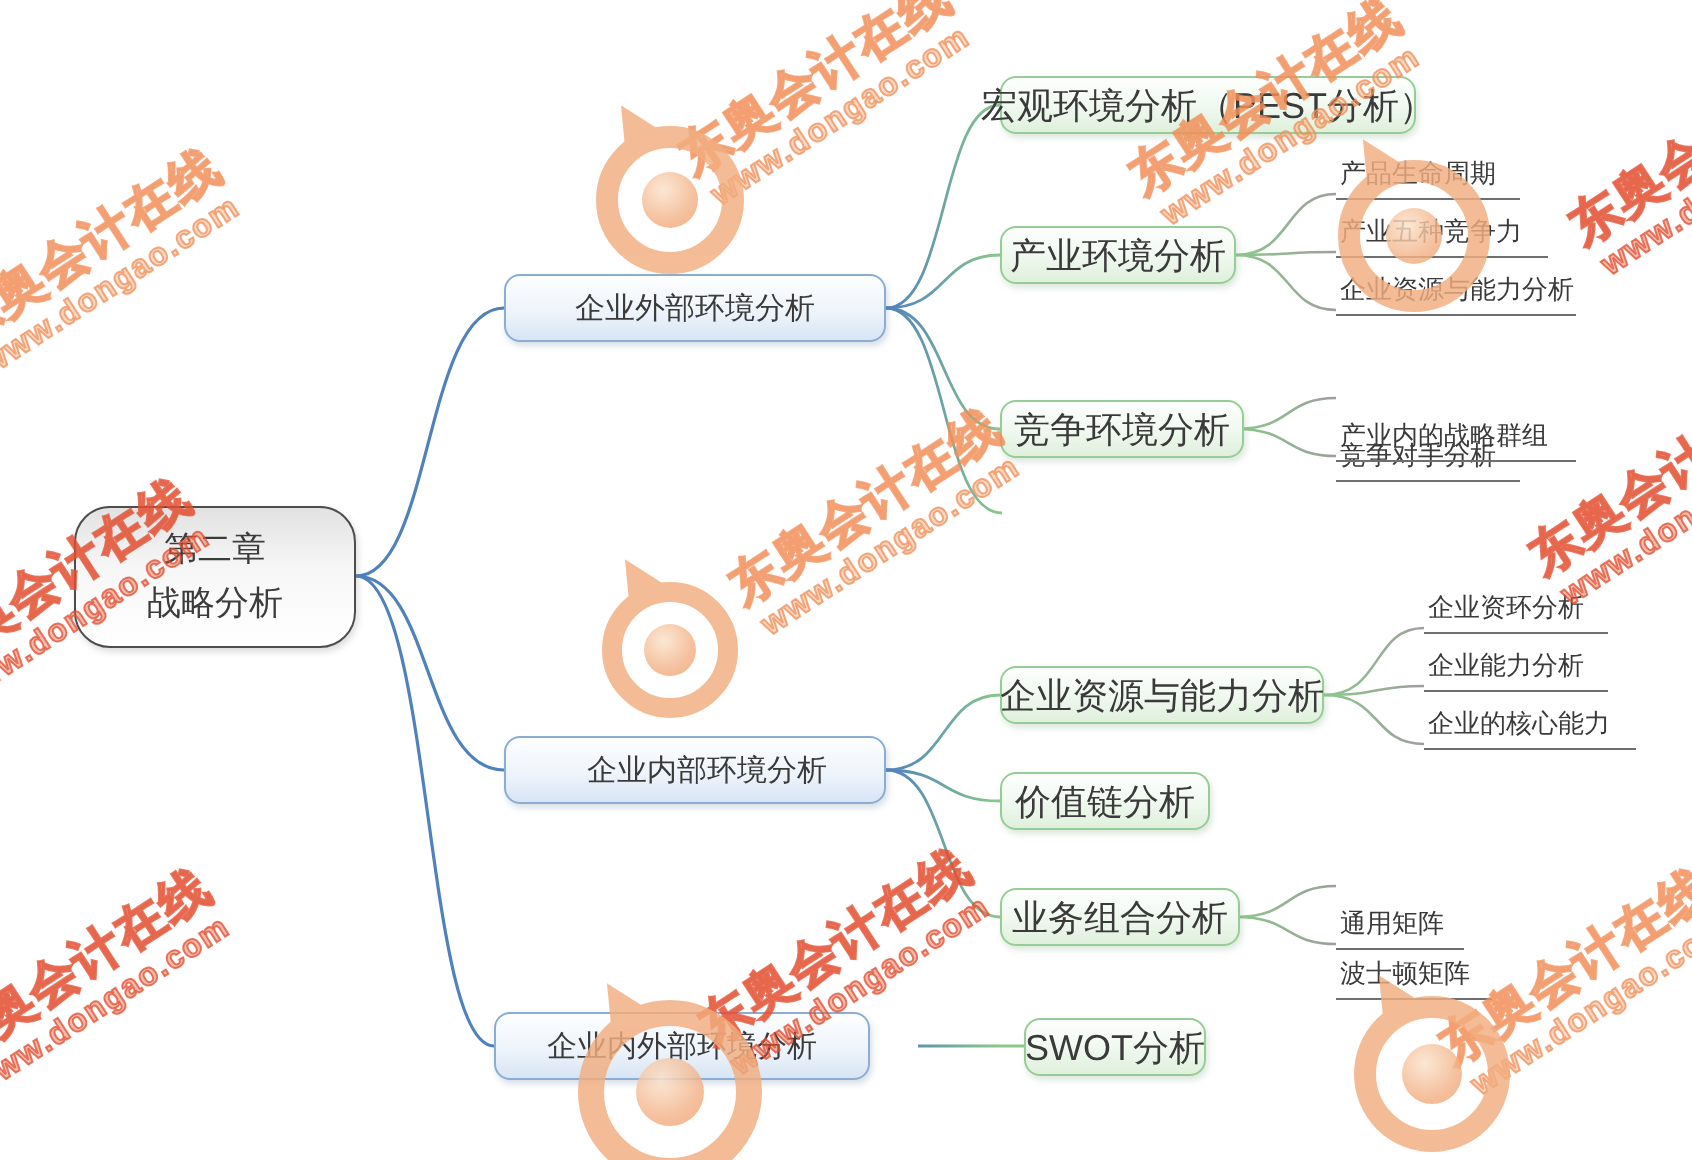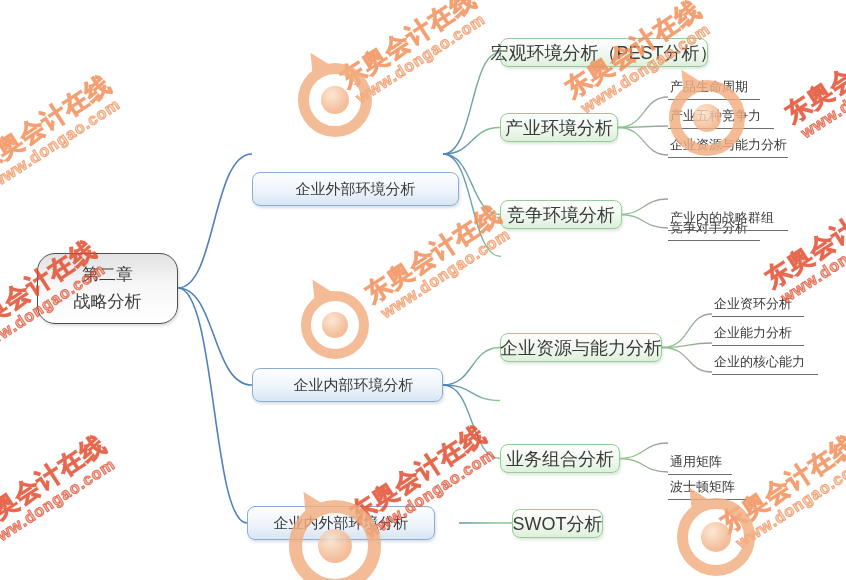--- a/index.html
+++ b/index.html
@@ -105,41 +105,44 @@
       <path d="M662,347.5 C691,347.5 686,343 712,343"></path>
       <path d="M662,347.5 C691,347.5 686,372 712,372"></path>
     </g>
   </svg>
 
   <div class="node root-node" style="left:37px;top:253px;width:141px;height:71px;">
     <span>第二章</span>
     <span>战略分析</span>
   </div>
 
-  <div class="node blue-node" style="left:252px;top:137px;width:207px;height:34px;margin-top:35px;">
+  <div class="node blue-node" style="left:252px;top:137px;width:191px;height:34px;">
     <span>企业外部环境分析</span>
   </div>
   <div class="node blue-node" style="left:252px;top:368px;width:191px;height:34px;padding-left:12px;">
     <span>企业内部环境分析</span>
   </div>
   <div class="node blue-node" style="left:247px;top:506px;width:188px;height:34px;">
     <span>企业内外部环境分析</span>
   </div>
 
   <div class="node green-node" style="left:500px;top:38px;width:208px;height:29px;">
     <span>宏观环境分析（PEST分析）</span>
   </div>
   <div class="node green-node" style="left:500px;top:113px;width:118px;height:29px;">
     <span>产业环境分析</span>
   </div>
   <div class="node green-node" style="left:500px;top:200px;width:122px;height:29px;">
     <span>竞争环境分析</span>
   </div>
   <div class="node green-node" style="left:500px;top:333px;width:162px;height:29px;">
     <span>企业资源与能力分析</span>
+  </div>
+  <div class="node green-node" style="left:500px;top:386px;width:105px;height:29px;">
+    <span>价值链分析</span>
   </div>
   <div class="node green-node" style="left:500px;top:444px;width:120px;height:29px;">
     <span>业务组合分析</span>
   </div>
   <div class="node green-node" style="left:512px;top:509px;width:91px;height:29px;">
     <span>SWOT分析</span>
   </div>
 
   <div class="leaf-label" style="left:668px;top:78px;width:92px;">产品生命周期</div>
   <div class="leaf-label" style="left:668px;top:107px;width:106px;">产业五种竞争力</div>

